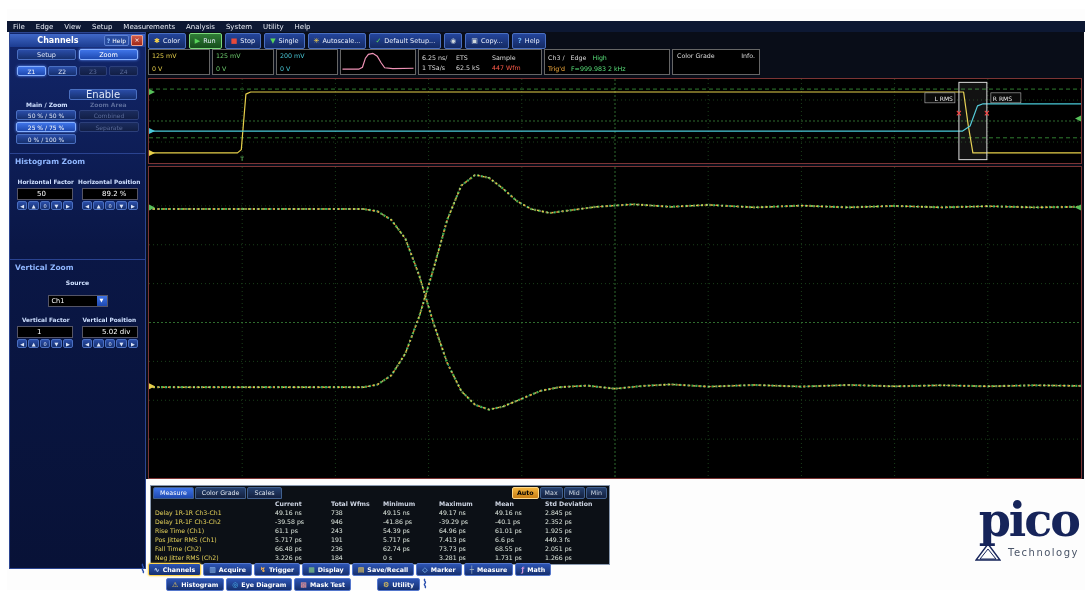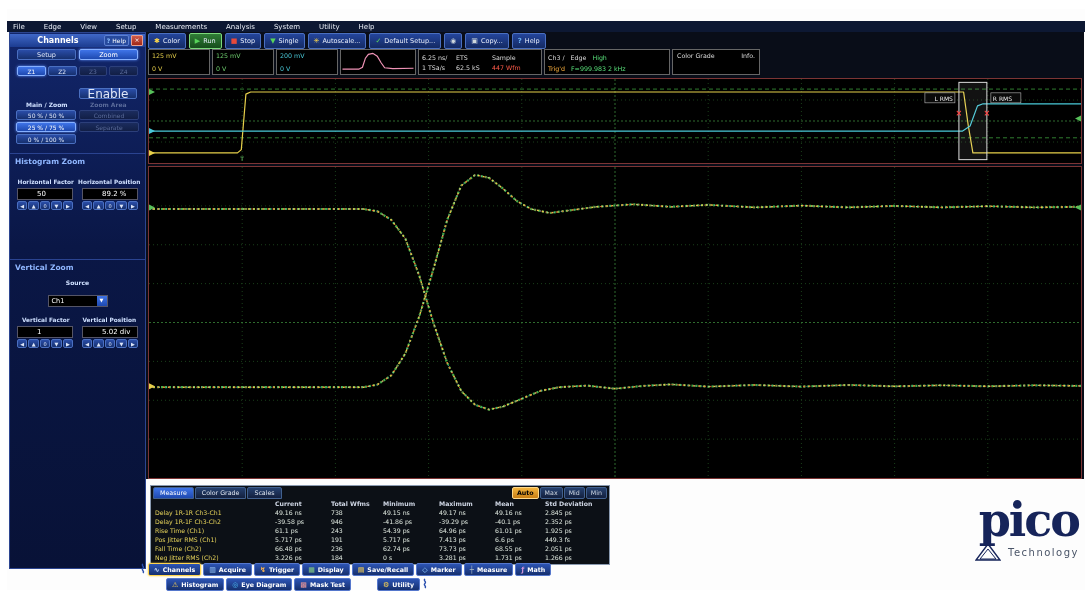--- a/index.html
+++ b/index.html
@@ -4,39 +4,39 @@
 <style>
   html,body{margin:0;padding:0}
   body{width:1091px;height:602px;position:relative;background:#fff;font-family:"DejaVu Sans",sans-serif;overflow:hidden}
   #app{position:absolute;left:7px;top:9px;width:1078px;height:581px;background:#fdfdfd}
 
   
   .titlebar{position:absolute;left:0;top:0;right:0;height:12px;background:linear-gradient(#3c62ac,#1b3768);display:flex;align-items:center;gap:5px;padding:0 3px;color:#fff;font-size:7px;white-space:nowrap;overflow:hidden}
   .app-ico{width:8px;height:8px;background:linear-gradient(135deg,#e04030 30%,#3060c0 60%,#f0c030);border-radius:1px;flex:0 0 auto}
   .win-btns{margin-left:auto;display:flex;gap:2px}
   .win-btn{width:14px;height:9px;background:linear-gradient(#5b7fc4,#33539a);border:1px solid #8fa8d8;color:#fff;font-size:6px;line-height:8px;text-align:center;border-radius:1px}
-  .menubar{position:absolute;left:0;top:12px;right:0;height:11px;background:#0d1833;display:flex;align-items:center;gap:19px;padding:0 6px;color:#e8ecf5;font-size:7px}
+  .menubar{position:absolute;left:0;top:12px;right:0;height:11px;background:#0d1833;display:flex;align-items:center;gap:11px;padding:0 6px;color:#e8ecf5;font-size:7px}
 
   
   .sidebar{position:absolute;left:2px;top:23px;width:137px;height:537px;background:linear-gradient(180deg,#12266b,#0a1746 40%,#081237);border:1px solid #2c4590;box-sizing:border-box}
   .sb-abs{position:absolute;left:0;right:0}
   .sb-header{top:1px;height:13px;background:linear-gradient(#4068c8,#1c3c90);display:flex;align-items:center;padding:0 2px}
   .sb-title{flex:1;text-align:center;color:#fff;font-size:8px;font-weight:bold}
   .sb-help{display:flex;align-items:center;gap:2px;background:#274a9e;border:1px solid #5c7fd0;border-radius:2px;color:#fff;font-size:6px;padding:0 2px;height:9px}
   .sb-help-q{color:#8fc1ff;font-weight:bold}
   .sb-close{width:10px;height:9px;background:linear-gradient(#d05a4a,#a02818);border:1px solid #e8a090;color:#fff;font-size:6px;line-height:8px;text-align:center;border-radius:1px;margin-left:2px}
   .btn{background:linear-gradient(#2a4da8,#16306e);border:1px solid #4a6fc0;color:#dfe7f8;border-radius:2px;text-align:center;box-sizing:border-box;cursor:default}
   .btn.active{background:linear-gradient(#3f74e8,#1e49b0);border-color:#86b0ff;box-shadow:0 0 3px #5b8dff;color:#fff}
   .btn.disabled{background:linear-gradient(#1b2c5e,#121f46);border-color:#2c3f7a;color:#5a6b9a}
   .sb-tabs{top:16px;display:flex;gap:3px;padding:0 7px}
   .sb-tab{flex:1;height:11px;font-size:6.5px;line-height:10px}
   .zoom-tabs{top:33px;display:flex;gap:2px;padding:0 7px}
   .z-tab{flex:1;height:10px;font-size:6px;line-height:9px}
   .enable-row{top:50px;text-align:right;padding-right:8px}
-  .enable-btn{display:inline-block;width:58px;height:11px;font-size:12px;line-height:10px}
+  .enable-btn{display:inline-block;width:68px;height:11px;font-size:10px;line-height:10px}
   .mz-labels{top:68px;display:flex;padding:0 6px}
   .mz-labels div{flex:1;text-align:center;font-size:6px;color:#cfe0ff;font-weight:bold}
   .mz-labels .dim{color:#5a6b9a}
   .mz-grid{top:77px;display:grid;grid-template-columns:1fr 1fr;gap:2px 3px;padding:0 6px}
   .mz-btn{height:10px;font-size:6px;line-height:9px}
   .sec-title{color:#8fb6ff;font-size:7.5px;font-weight:bold;padding-left:5px;border-top:1px solid #2a4390;padding-top:3px}
   #hz-title{top:120px}
   .hv-labels{display:flex;padding:0 4px}
   .hv-labels div{flex:1;text-align:center;font-size:5.8px;color:#cfe0ff;font-weight:bold}
   #hz-labels{top:146px}

